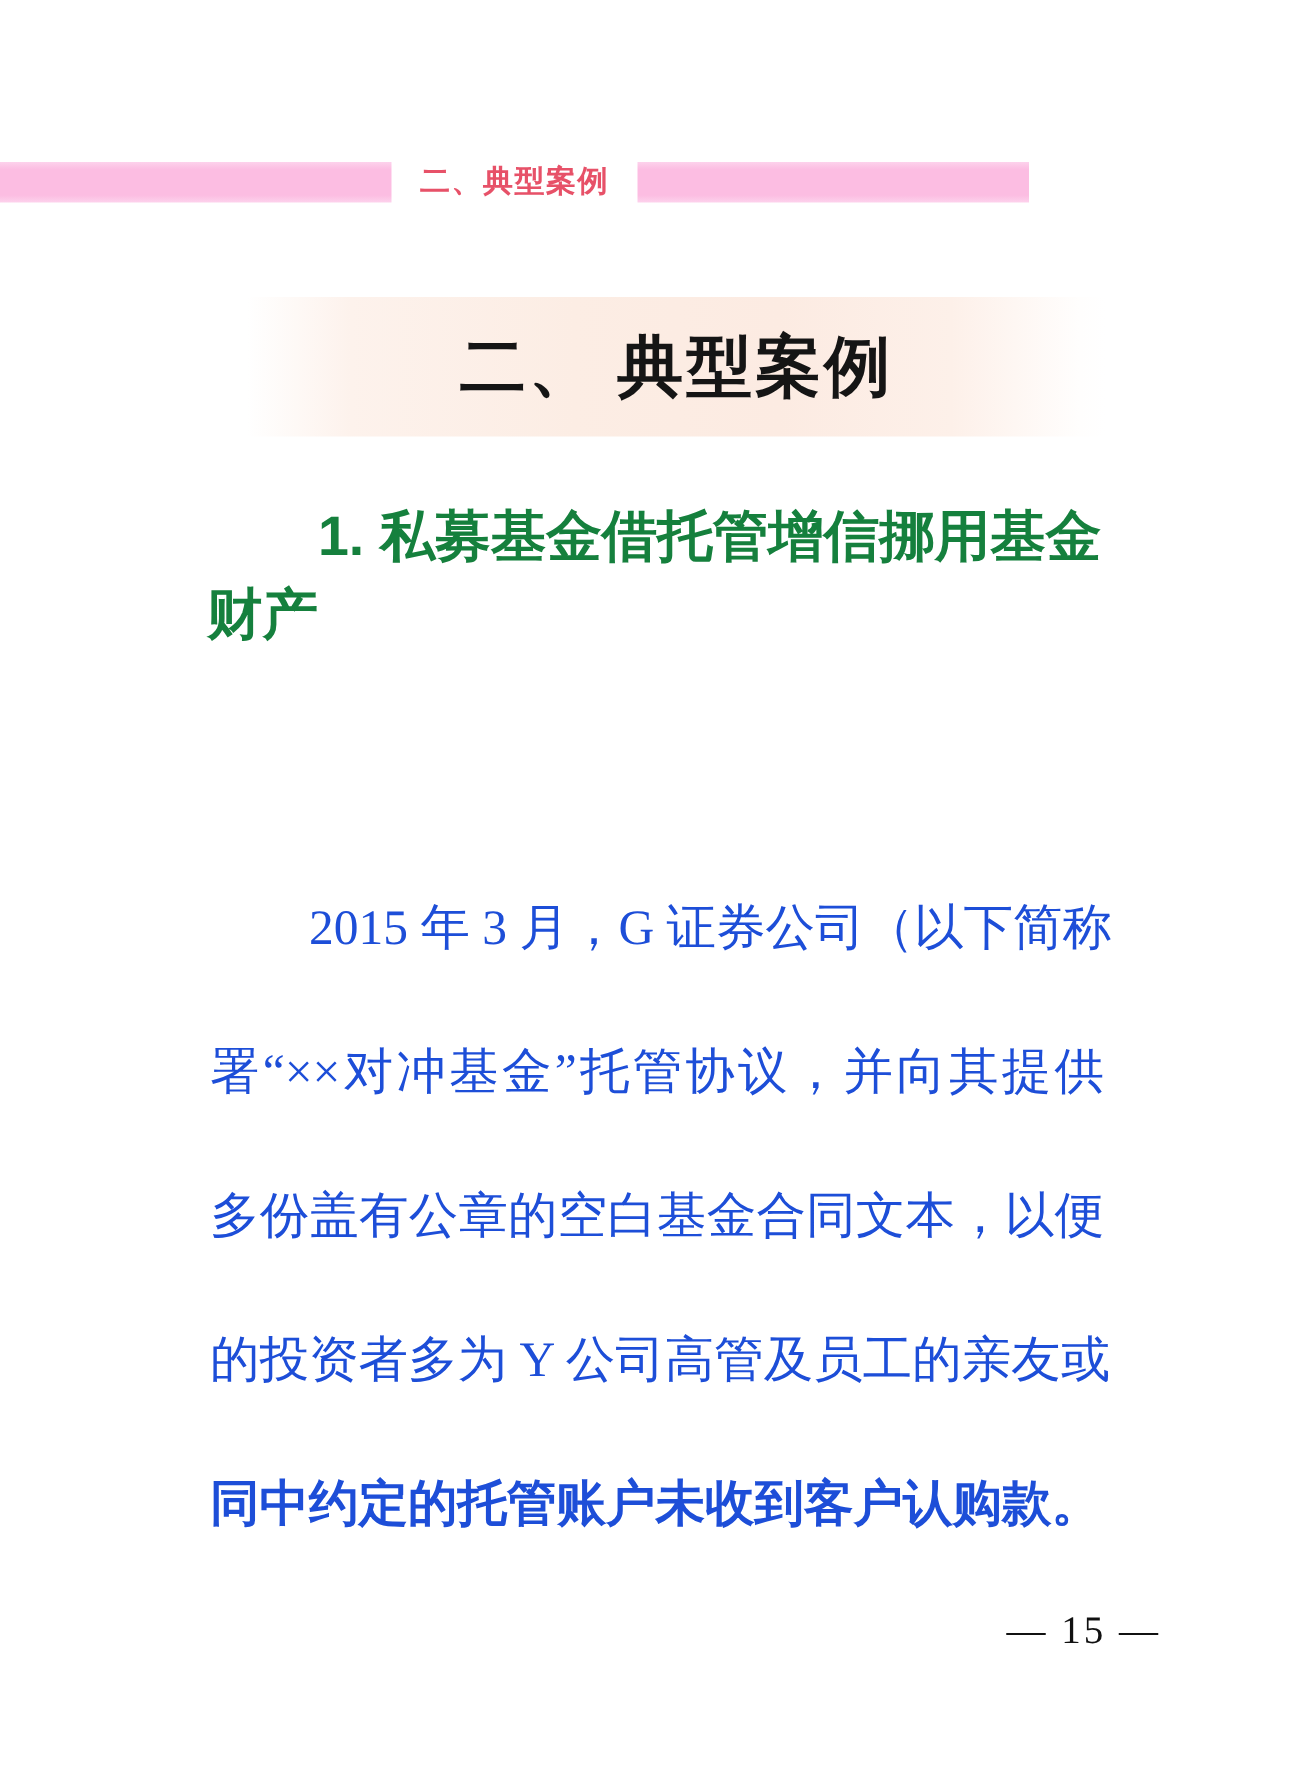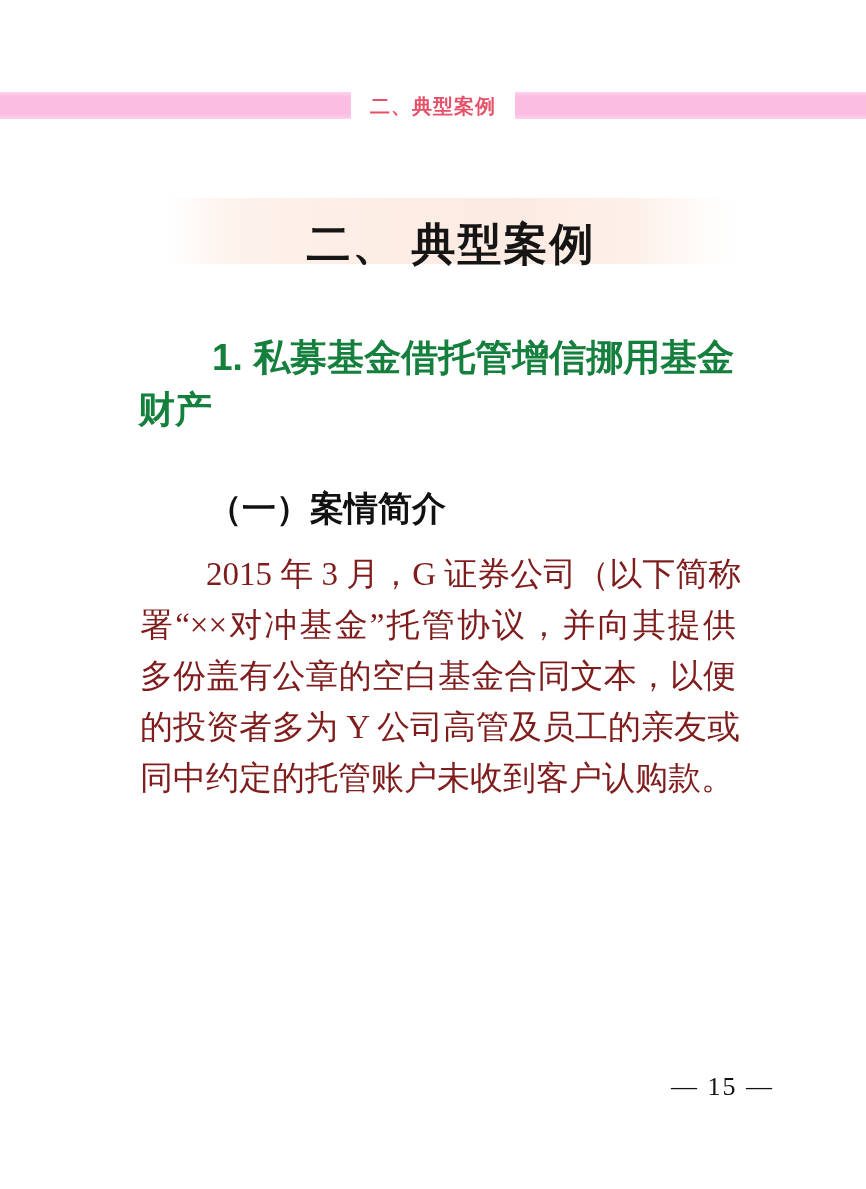--- a/index.html
+++ b/index.html
@@ -10,22 +10,22 @@
     height: 1189px;
     background: #ffffff;
     overflow: hidden;
     font-family: "Liberation Serif", "DejaVu Serif", serif;
     color: #1a1a1a;
   }
 
   
   .header-band {
     position: absolute;
-    top: 92px; left: 0;
-    width: 866px; height: 27px;
+    top: 108px; left: 0;
+    width: 686px; height: 27px;
     background: linear-gradient(180deg, #fdd2ec 0%, #fcbde2 18%, #fcbde2 82%, #fdd2ec 100%);
   }
   .header-title {
     position: absolute;
     left: 50%; top: 50%;
     transform: translate(-50%, -50%);
     background: #ffffff;
     padding: 2px 19px;
     font-family: "Liberation Sans", "DejaVu Sans", sans-serif;
     font-weight: bold;
@@ -33,21 +33,21 @@
     line-height: 25px;
     color: #e75168;
     letter-spacing: 1px;
     white-space: nowrap;
   }
 
   
   .title-banner {
     position: absolute;
     top: 198px; left: 165px;
-    width: 572px; height: 66px;
+    width: 572px; height: 93px;
     background: linear-gradient(90deg,
       #ffffff 0%, #fdf2ec 12%, #fcede4 38%,
       #fcebe2 62%, #fdf0e9 82%, #fffefd 97%, #ffffff 100%);
   }
   .chapter-title {
     width: 100%;
     text-align: center;
     font-weight: bold;
     font-size: 44px;
     line-height: 93px;
@@ -83,29 +83,31 @@
   
   .body-block {
     position: absolute;
     top: 549px; left: 140px;
     width: 596px;
   }
   .body-line {
     font-size: 33px;
     line-height: 51px;
     height: 51px;
-    color: #7f1d1d;
+    color: #1d4ed8;
     text-align: justify;
     text-align-last: justify;
     white-space: nowrap;
+    margin-top: 45px;
   }
   .body-line.indent { text-indent: 66px; }
   .body-line.para-end {
     text-align: center;
     text-align-last: left;
+    font-weight: bold;
   }
 
   
   .page-number {
     position: absolute;
     top: 1072px; right: 92px;
     font-size: 26px;
     line-height: 30px;
     color: #111111;
     letter-spacing: 2px;
@@ -121,21 +123,20 @@
     <span class="header-title">二、典型案例</span>
   </div>
 
   <div class="title-banner">
     <div class="chapter-title">二、 典型案例</div>
   </div>
 
   <div class="subtitle-line l1">1. 私募基金借托管增信挪用基金</div>
   <div class="subtitle-line l2">财产</div>
 
-  <div class="section-heading">（一）案情简介</div>
 
   <div class="body-block">
     <div class="body-line indent">2015 年 3 月，G 证券公司（以下简称</div>
     <div class="body-line">署“××对冲基金”托管协议，并向其提供</div>
     <div class="body-line">多份盖有公章的空白基金合同文本，以便</div>
     <div class="body-line">的投资者多为 Y 公司高管及员工的亲友或</div>
     <div class="body-line para-end">同中约定的托管账户未收到客户认购款。</div>
   </div>
 
   <div class="page-number">— 15 —</div>

